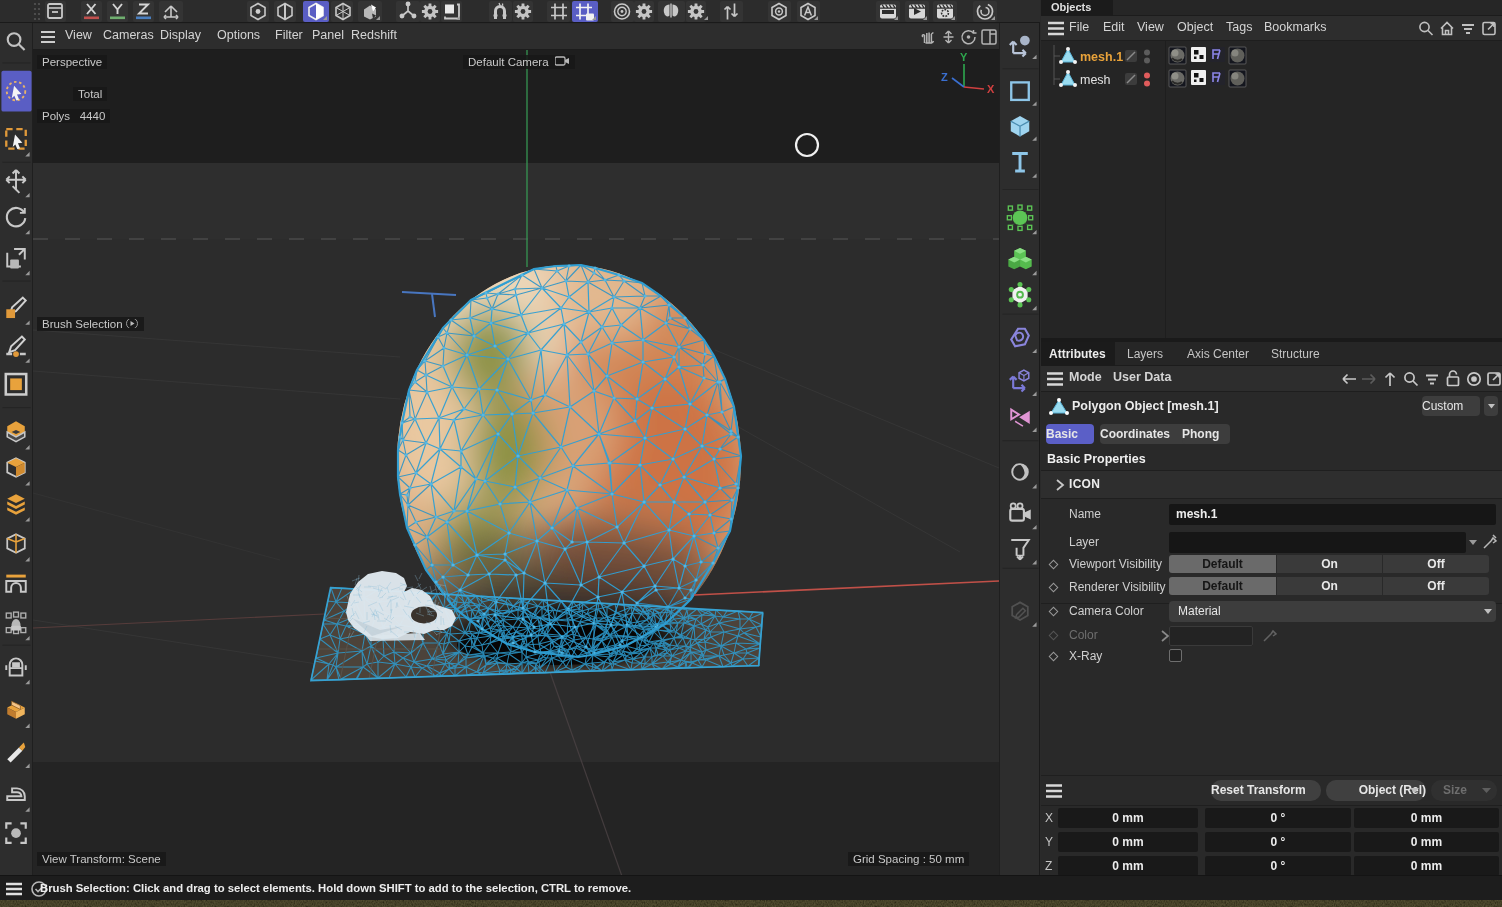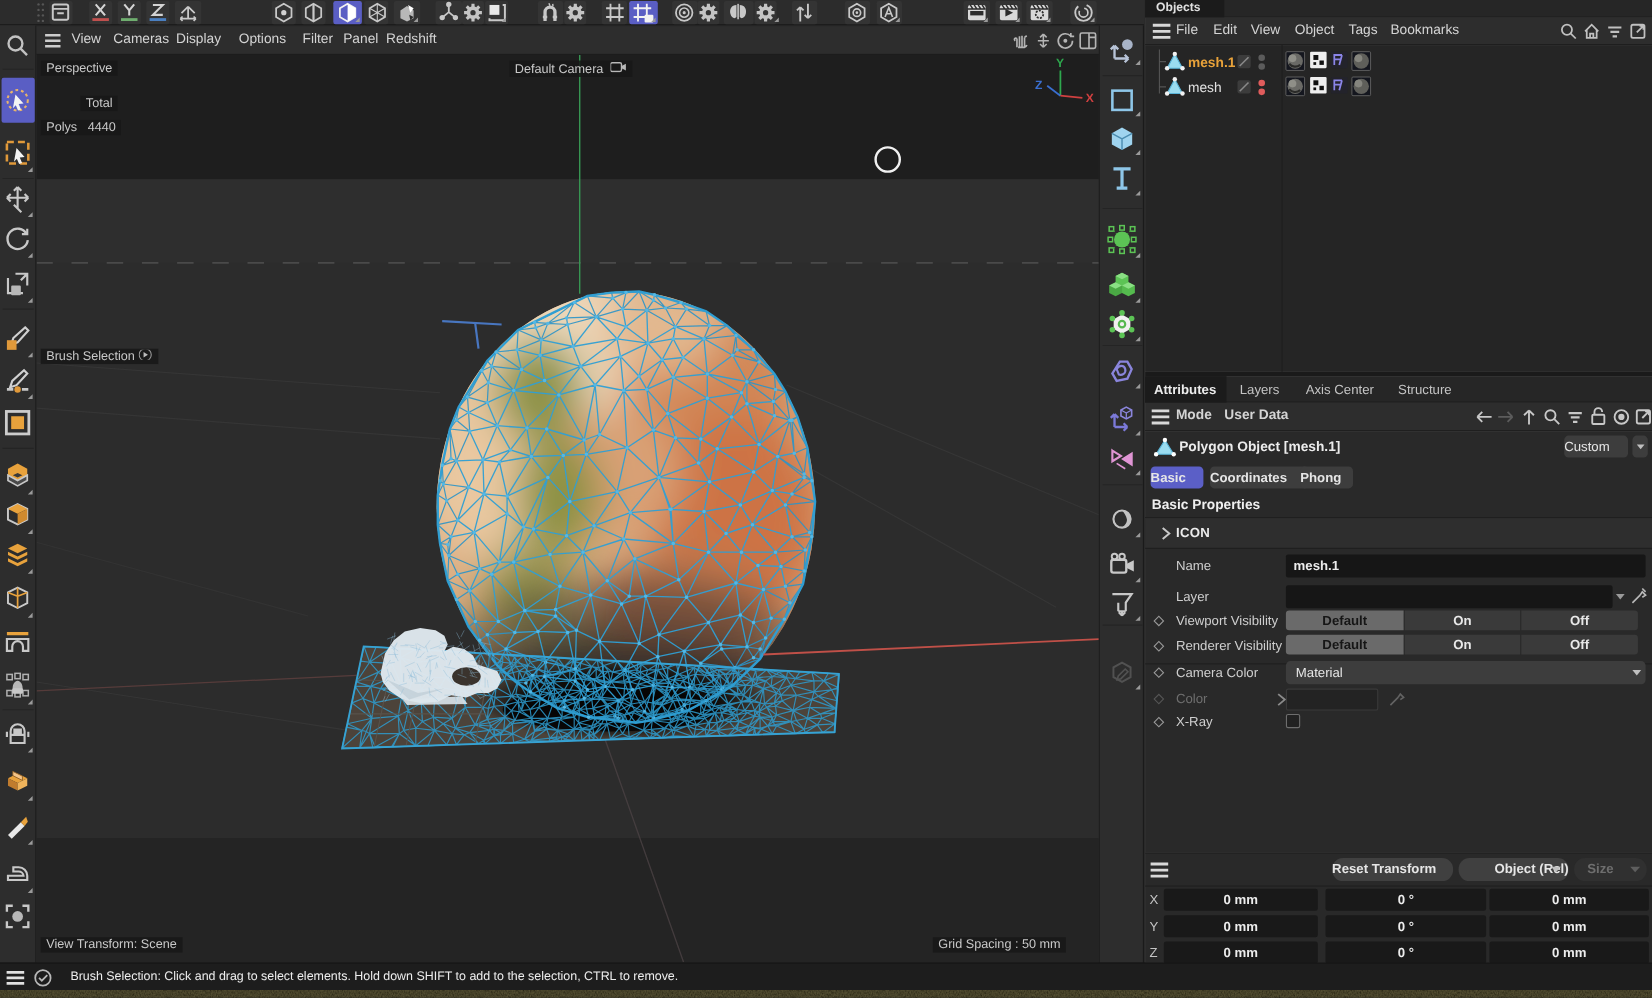--- a/index.html
+++ b/index.html
@@ -595,21 +595,21 @@
           <path d="M1036 406l-4.5 0l4.5 -4.5Z"></path>
           <path d="M1036 443l-4.5 0l4.5 -4.5Z"></path>
           <path d="M1036 501l-4.5 0l4.5 -4.5Z"></path>
           <path d="M1036 543l-4.5 0l4.5 -4.5Z"></path>
           <path d="M1036 579l-4.5 0l4.5 -4.5Z"></path>
           <path d="M1036 643l-4.5 0l4.5 -4.5Z"></path>
         </g>
 </svg>
 </div>
 
-<div class="abs" style="left:1041px;top:0;width:461px;height:875px;background:#737373">
+<div class="abs" style="left:1041px;top:0;width:461px;height:875px;background:#ef4444">
 
  <div class="abs" style="left:0;top:0;width:461px;height:16px;background:#262626;border-bottom:1px solid #1c1c1c">
   <div class="abs" style="left:0;top:0;width:72px;height:16px;background:#1b1b1b;color:#e0e0e0;font-size:11px;font-weight:bold;padding:1px 0 0 10px">Objects</div>
  </div>
 
  <div class="abs" style="left:0;top:16px;width:461px;height:25px;background:#2d2d2d;border-bottom:1px solid #1e1e1e">
   <svg width="24" height="25" style="position:absolute;left:4px;top:0">
           <g stroke="#d8d8d8" stroke-width="2.6">
             <path d="M3 7h16M3 12.5h16M3 18h16"></path>
           </g>
@@ -866,21 +866,21 @@
 <div class="abs" style="left:0;top:875px;width:1502px;height:25px;background:#1d1d1d;border-top:1px solid #141414">
  <svg width="26" height="25" style="position:absolute;left:2px;top:0">
         <g stroke="#e0e0e0" stroke-width="2.4">
           <path d="M4 8h16M4 13h16M4 18h16"></path>
         </g>
       </svg>
  <svg width="20" height="25" style="position:absolute;left:30px;top:0">
         <circle cx="9" cy="13" r="7" fill="none" stroke="#b8b8b8" stroke-width="1.6"></circle>
         <path d="M5.5 13l2.5 2.5l5-5" fill="none" stroke="#b8b8b8" stroke-width="1.6"></path>
       </svg>
- <span style="position:absolute;left:64px;top:6px;color:#ededed;font-size:11.3px;font-weight:normal">Brush Selection: Click and drag to select elements. Hold down SHIFT to add to the selection, CTRL to remove.</span>
+ <span style="position:absolute;left:40px;top:6px;color:#ededed;font-size:11.3px;font-weight:bold">Brush Selection: Click and drag to select elements. Hold down SHIFT to add to the selection, CTRL to remove.</span>
 </div>
 
 <svg class="abs" style="left:0;top:900px" width="1502" height="7">
  <defs>
         <filter id="noiseF" x="0" y="0" width="100%" height="100%">
           <feTurbulence type="fractalNoise" baseFrequency="0.9 0.5" numOctaves="2" seed="7"></feTurbulence>
           <feColorMatrix values="0.30 0 0 0 0.01  0.27 0 0 0 0.01  0.11 0 0 0 0.0  0 0 0 0 1"></feColorMatrix>
         </filter>
       </defs>
  <rect width="1502" height="7" fill="#15110a"></rect>

